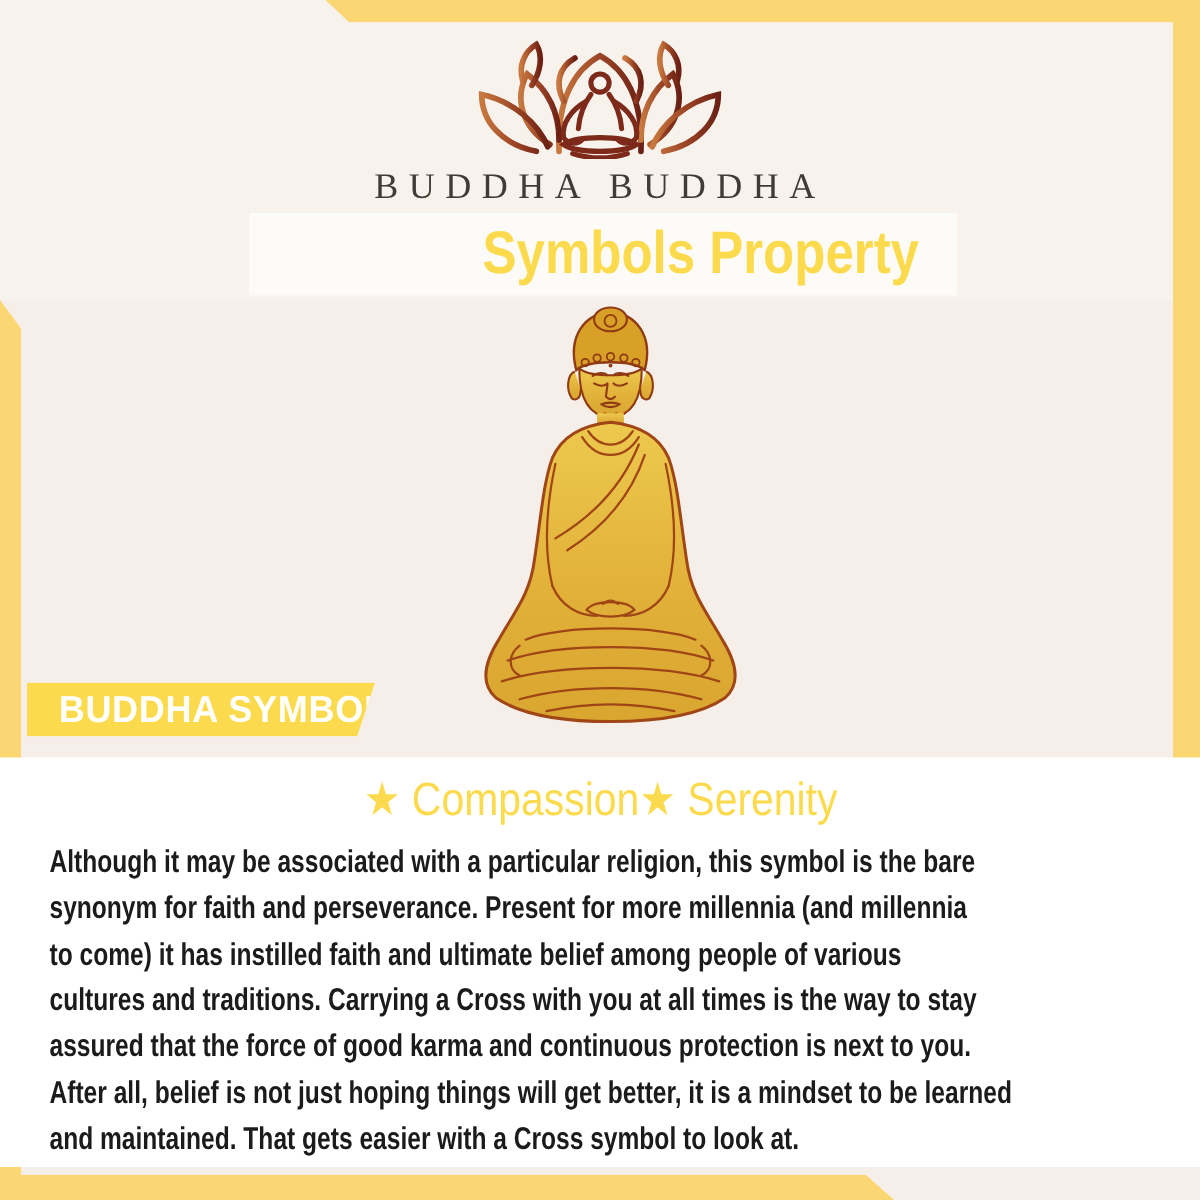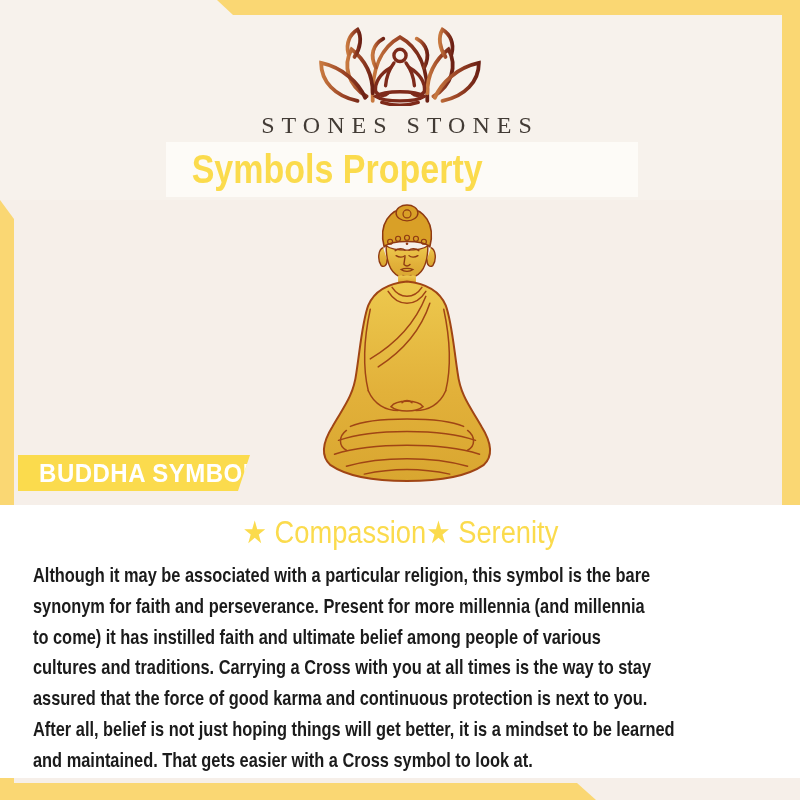--- a/index.html
+++ b/index.html
@@ -20,21 +20,21 @@
     clip-path:polygon(0 0,577px 0,596px 100%,0 100%);}
   .cream-top{left:0;top:0;width:800px;height:200px;background:var(--cream-top,#F7F2EC);}
   
   .logo-wrap{left:0;top:0;width:800px;text-align:center;}
   .lotus{margin-top:26px;width:182px;height:80px;display:inline-block;}
   .brand-name{left:0;top:112px;width:800px;text-align:center;
     font-family:"Liberation Serif",serif;font-size:24px;letter-spacing:7px;
     color:var(--brand-color,#423B35);}
   
   .title-banner{left:166px;top:142px;width:472px;height:55px;background:var(--white-box,#FDFBF7);
-    display:flex;align-items:center;justify-content:flex-start;}
+    display:flex;align-items:center;justify-content:flex-end;}
   .page-title{font-size:40px;font-weight:bold;color:var(--accent-bright,#FBDB4D);
     display:inline-block;transform:scaleX(.85);transform-origin:center;white-space:nowrap;}
   
   .statue{left:312px;top:202px;width:190px;height:288px;}
   
   .badge{left:18px;top:455px;width:232px;height:36px;background:var(--accent-bright,#FBDB4D);
     clip-path:polygon(0 0,100% 0,calc(100% - 12px) 100%,0 100%);
     display:flex;align-items:center;}
   .badge span{color:#FFFFFF;font-size:25px;font-weight:bold;letter-spacing:.5px;
     padding-left:22px;transform:scaleX(.96);transform-origin:left;white-space:nowrap;}
@@ -79,21 +79,21 @@
       <circle cx="120" cy="38" r="8"></circle>
       <path d="M112,48 C106,56 102,66 101,78"></path>
       <path d="M128,48 C134,56 138,66 139,78"></path>
       <path d="M108,54 C94,62 86,74 88,86 C92,92 100,92 104,88"></path>
       <path d="M132,54 C146,62 154,74 152,86 C148,92 140,92 136,88"></path>
       <path d="M88,92 C100,84 140,84 152,92 C140,100 100,100 88,92 Z"></path>
       <path d="M96,100 C112,105 128,105 144,100"></path>
     </g>
   </svg>
 </div>
-<div class="abs brand-name">STONES STONES</div>
+<div class="abs brand-name">BUDDHA BUDDHA</div>
 
 <div class="abs title-banner">
   <span class="page-title">Symbols Property</span>
 </div>
 
 <svg class="abs statue" viewBox="0 0 190 290">
   <defs>
     <linearGradient id="gold" x1="0" y1="0" x2="0" y2="1">
       <stop offset="0" stop-color="#EDC94E"></stop>
       <stop offset="0.55" stop-color="#E2B13A"></stop>

